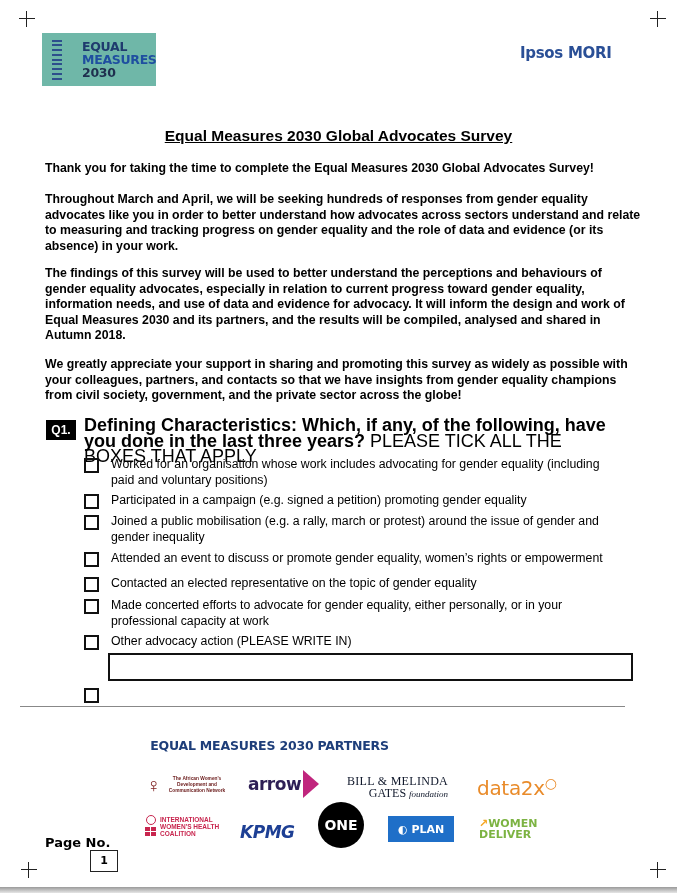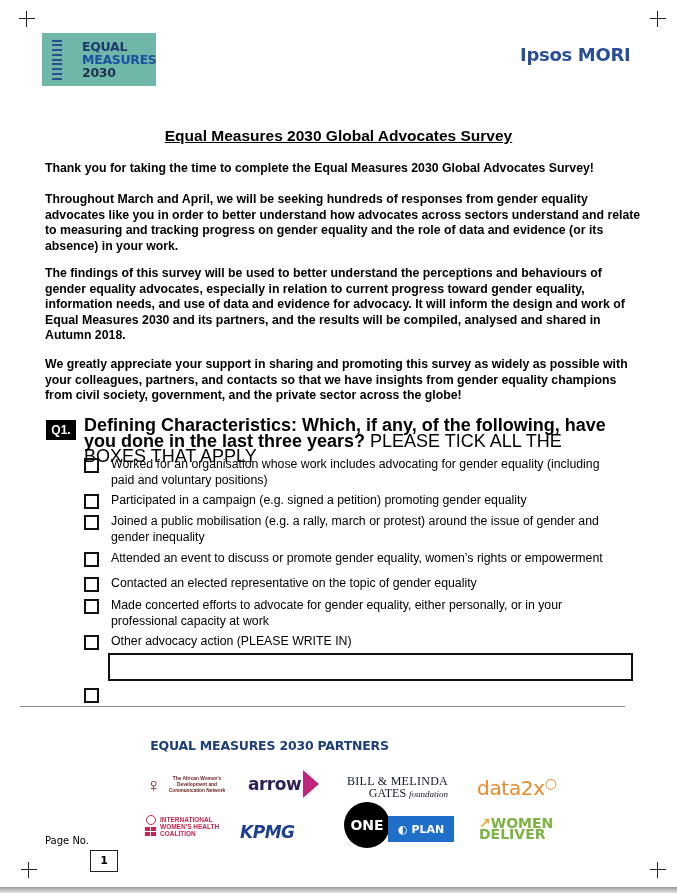--- a/index.html
+++ b/index.html
@@ -5,21 +5,21 @@
   html, body { margin: 0; padding: 0; background: #fff; }
   body { width: 677px; height: 893px; position: relative; overflow: hidden; font-family: "Liberation Sans", sans-serif; color: #000; }
   .crop { position: absolute; width: 16px; height: 16px; }
   .crop::before { content: ""; position: absolute; left: 0; top: 7px; width: 16px; height: 1px; background: #222; }
   .crop::after { content: ""; position: absolute; left: 7px; top: 0; width: 1px; height: 16px; background: #222; }
   .logo-em { position: absolute; left: 42px; top: 33px; width: 114px; height: 53px; background: #6fb7a8; display: flex; align-items: center; }
   .logo-em .bars { width: 14px; height: 40px; margin-left: 10px; display: flex; flex-direction: column; justify-content: space-between; }
   .logo-em .bars span { display: block; height: 2px; background: #2d4f8c; }
   .logo-em .txt { margin-left: 20px; font-family: "DejaVu Sans", sans-serif; font-weight: bold; font-size: 12.5px; line-height: 13px; letter-spacing: -0.3px; }
   .logo-em .l1 { color: #1f3b6e; } .logo-em .l2 { color: #1f4fa0; } .logo-em .l3 { color: #1f2f4e; }
-  .ipsos { position: absolute; left: 520px; top: 44px; font-family: "DejaVu Sans", sans-serif; font-weight: bold; font-size: 18px; color: #2a4f96; letter-spacing: -0.3px; }
+  .ipsos { position: absolute; left: 520px; top: 44px; font-family: "DejaVu Sans", sans-serif; font-weight: bold; font-size: 15px; color: #2a4f96; letter-spacing: -0.3px; }
   .title { position: absolute; left: 0; width: 677px; top: 127px; text-align: center; font-weight: bold; font-size: 15.5px; text-decoration: underline; }
   .para { position: absolute; left: 45px; width: 600px; font-weight: bold; font-size: 12.3px; line-height: 15.5px; }
   .q-badge { position: absolute; left: 46px; top: 420px; width: 30px; height: 20px; background: #000; color: #fff; font-weight: bold; font-size: 12px; line-height: 20px; text-align: center; }
   .q-text { position: absolute; left: 84px; top: 418px; width: 540px; font-size: 18px; line-height: 15.5px; }
   .q-text b { font-weight: bold; }
   .opt { position: absolute; left: 84px; width: 530px; display: flex; }
   .cb { flex: none; width: 11px; height: 11px; border: 2px solid #111; margin-top: 1px; cursor: pointer; }
   .opt .lbl { margin-left: 12px; font-size: 12.3px; line-height: 15.5px; }
   .write-in { position: absolute; left: 108px; top: 653px; width: 513px; height: 24px; border: 2px solid #111; background: #fff; outline: none; padding: 0 4px; font-family: "Liberation Sans", sans-serif; font-size: 12px; box-sizing: content-box; }
   .rule { position: absolute; left: 20px; top: 706px; width: 605px; height: 1px; background: #888; }
@@ -31,24 +31,24 @@
   .arrow .chev { width: 0; height: 0; border-top: 14px solid transparent; border-bottom: 14px solid transparent; border-left: 16px solid #c0257d; margin-left: 2px; }
   .gates { font-family: "Liberation Serif", serif; color: #0f172a; text-align: right; line-height: 12px; }
   .gates .a { font-size: 12px; letter-spacing: 0.3px; }
   .gates .b { font-size: 12px; }
   .gates .b i { font-size: 9px; }
   .data2x { font-family: "DejaVu Sans", sans-serif; font-size: 20px; color: #555; letter-spacing: -0.3px; }
   .data2x span { color: #e98b2a; }
   .iwhc .sq { width: 12px; height: 22px; position: relative; }
   .iwhc .t { font-size: 6.5px; line-height: 7px; font-weight: bold; color: #c8254e; margin-left: 3px; }
   .kpmg { font-family: "DejaVu Sans", sans-serif; font-weight: bold; font-style: italic; font-size: 17px; color: #1d3f94; letter-spacing: -0.5px; }
-  .one { width: 46px; height: 46px; border-radius: 50%; background: #000; color: #fff; font-weight: bold; font-size: 14px; justify-content: center; font-family: "DejaVu Sans", sans-serif; margin-left: 26px; }
+  .one { width: 46px; height: 46px; border-radius: 50%; background: #000; color: #fff; font-weight: bold; font-size: 14px; justify-content: center; font-family: "DejaVu Sans", sans-serif; }
   .plan { width: 66px; height: 26px; background: #1f6fc8; color: #fff; font-weight: bold; font-size: 11px; justify-content: center; font-family: "DejaVu Sans", sans-serif; }
-  .wd { font-family: "DejaVu Sans", sans-serif; font-weight: bold; font-size: 14px; line-height: 11px; color: #7cb342; }
-  .page-lbl { position: absolute; left: 45px; top: 835px; font-family: "DejaVu Sans", sans-serif; font-size: 10px; }
+  .wd { font-family: "DejaVu Sans", sans-serif; font-weight: bold; font-size: 11px; line-height: 11px; color: #7cb342; }
+  .page-lbl { position: absolute; left: 45px; top: 835px; font-family: "DejaVu Sans", sans-serif; font-size: 13px; font-weight: bold; }
   .page-box { position: absolute; left: 90px; top: 850px; width: 26px; height: 20px; border: 1px solid #222; text-align: center; line-height: 20px; font-family: "DejaVu Sans", sans-serif; font-size: 11px; font-weight: bold; }
   .bottom-edge { position: absolute; left: 0; top: 887px; width: 677px; height: 6px; background: linear-gradient(#9a9a9a, #e6e6e6); }
 </style>
 </head>
 <body>
 
 <div class="crop" style="left:19px;top:11px"></div>
 <div class="crop" style="left:650px;top:11px"></div>
 <div class="crop" style="left:21px;top:862px"></div>
 <div class="crop" style="left:650px;top:862px"></div>

